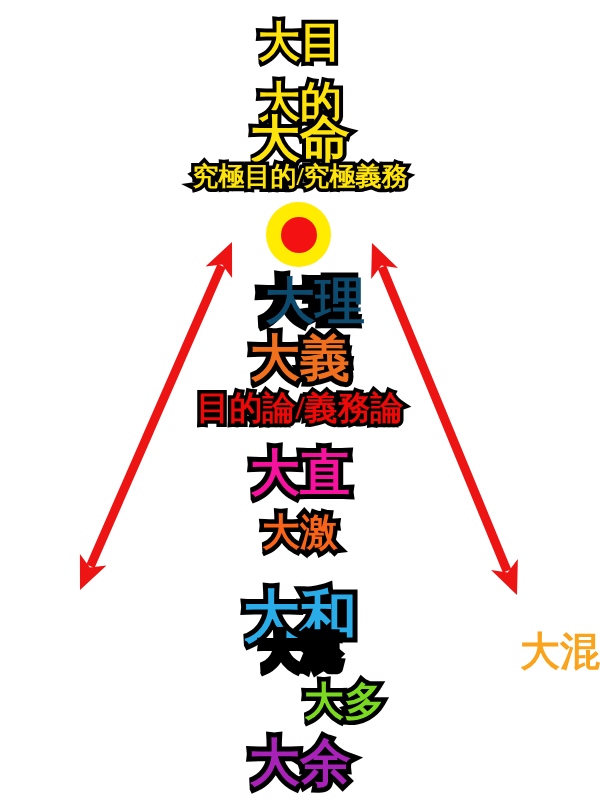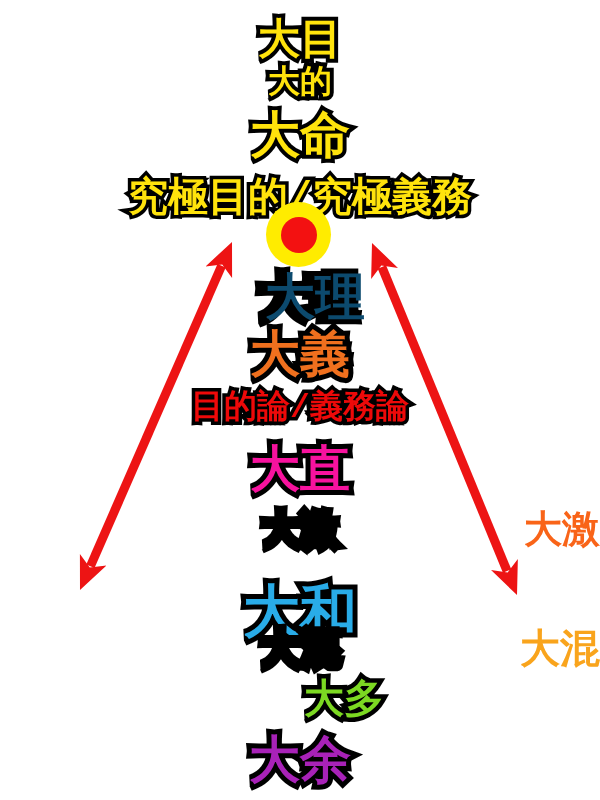--- a/index.html
+++ b/index.html
@@ -2,21 +2,21 @@
 <html><head>
 <meta charset="utf-8">
 <style>
   html, body { margin: 0; padding: 0; background: #ffffff; }
   .stage {
     position: relative;
     width: 600px;
     height: 800px;
     background: #ffffff;
     overflow: hidden;
-    font-family: Liberation Mono, monospace;
+    font-family: Liberation Serif, serif;
   }
 
   
   .term {
     position: absolute;
     left: 0;
     width: 100%;
     text-align: center;
     font-weight: bold;
     line-height: 1;
@@ -30,23 +30,23 @@
     left: 0;
     right: 0;
     top: 0;
     text-align: center;
     color: #000;
     -webkit-text-stroke: var(--sw, 9px) #000;
     z-index: -1;
   }
 
   .r1  { top: 21px;  font-size: 42px; --sw: 8px; }
-  .r2  { top: 68px;  font-size: 32px; --sw: 8px; }
+  .r2  { top: 81px;  font-size: 42px; --sw: 8px; }
   .r3  { top: 114px; font-size: 50px; --sw: 8px; }
-  .r4  { top: 164px; font-size: 40px; margin-top: 16px; --sw: 7px; }
+  .r4  { top: 164px; font-size: 26px; --sw: 7px; }
   .r5  { top: 276px; font-size: 50px; --sw: 10px; }
   .r6  { top: 333px; font-size: 50px; --sw: 10px; }
   .r7  { top: 392px; font-size: 33px; --sw: 7px; }
   .r8  { top: 448px; font-size: 50px; --sw: 10px; }
   .r9  { top: 513px; font-size: 38px; --sw: 9px; }
   .r10 { top: 588px; font-size: 57px; --sw: 10px; }
   .r11 { top: 632px; font-size: 40px; text-align: right; --sw: 9px; }
   .r12 { top: 682px; font-size: 40px; --sw: 9px; }
   .r13 { top: 738px; font-size: 51px; --sw: 10px; }
 
@@ -108,21 +108,21 @@
   </div>
 
   <div class="term r5" data-text="大理" style="color: #0c4a6e; padding-left: 15px;">大理</div>
 
   <div class="term r6" data-text="大義" style="color: rgb(240, 112, 30);">大義</div>
 
   <div class="term r7" data-text="目的論/義務論" style="color: rgb(238, 9, 9);">目的論/義務論</div>
 
   <div class="term r8" data-text="大直" style="color: rgb(247, 18, 158);">大直</div>
 
-  <div class="term r9" data-text="大激" style="color: rgb(249, 100, 24); text-align: right;">大激</div>
+  <div class="term r9" data-text="大激" style="color: rgb(249, 100, 24);">大激</div>
 
   <div class="term r10" data-text="大和" style="color: rgb(41, 172, 232);">大和</div>
 
   <div class="term r11" data-text="大混" style="color: rgb(249, 164, 28);">大混</div>
 
   <div class="term r12" data-text="大多" style="color: rgb(124, 217, 34); margin-left: 44px;">大多</div>
 
   <div class="term r13" data-text="大余" style="color: rgb(168, 34, 184);">大余</div>
 
 </div>

